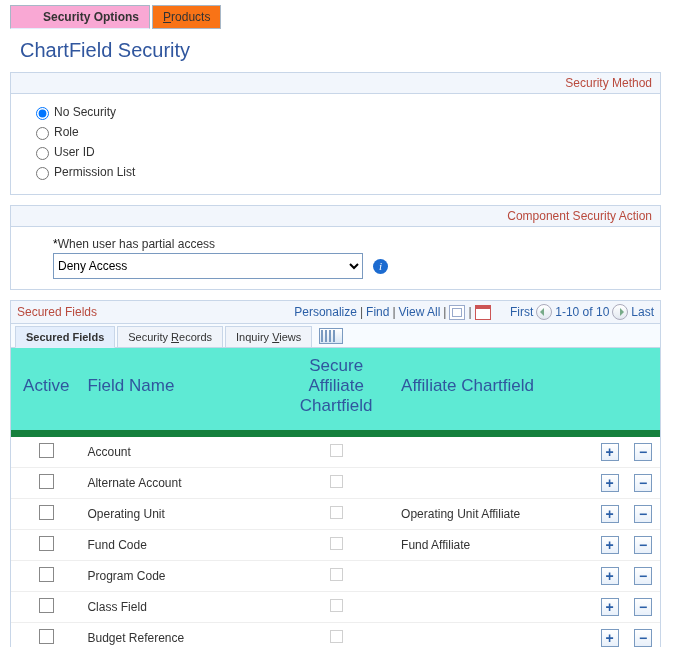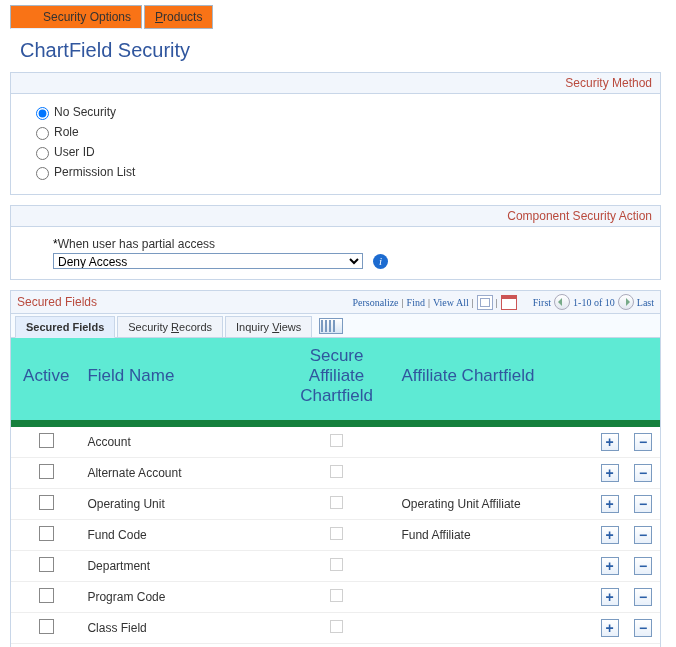--- a/index.html
+++ b/index.html
@@ -1,33 +1,33 @@
 <!DOCTYPE html>
 <html><head>
 <meta charset="utf-8">
 <style>
   body { margin:0; font-family: Arial, sans-serif; font-size:12px; color:#333; background:#fff; }
   .page { width:676px; padding:5px 10px 10px 5px; box-sizing:border-box; }
   .tabbar { display:flex; padding-left:5px; }
   .tab { padding:4px 10px; border:1px solid #a7b7c7; background:#f97316; font-size:12px; cursor:pointer; margin-right:2px; }
-  .tab.active { background:#f97316; font-weight:normal; border-bottom:1px solid #e4eefc;padding-left:32px; }
+  .tab.active { background:#f9a8d4; font-weight:bold; border-bottom:1px solid #e4eefc;padding-left:32px; }
   .page-title { color:#30569e; font-size:20px; padding:10px 5px 5px 15px; }
   .groupbox { border:1px solid #c8d6e8; margin:5px 5px 10px 5px; }
   .groupbox-header { background:#f2f6fc; border-bottom:1px solid #c8d6e8; padding:3px 8px; color:#b94a3d;text-align:right; }
   .groupbox-body { padding:10px 20px; }
   .radio-row { display:flex; align-items:center; margin-bottom:4px; }
   .radio-row input { margin-right:5px; }
   .field-label { font-size:12px; padding-left:22px; margin-bottom:2px; }
   .req::before { content:"*"; color:#000; }
-  .select { width:310px; font-size:12px; height:16px; border:1px solid #7a9ac0; background:#fff; }
+  .select { width:310px; font-size:12px; height:26px; border:1px solid #7a9ac0; background:#fff; }
   .info-icon { display:inline-flex; width:15px;height:15px; border-radius:50%; background:#1c6bd0; color:#fff; align-items:center; justify-content:center; font-style:italic; font-family:serif; font-size:11px; margin-left:10px; }
   .grid-wrap { margin:10px 5px 0 5px; border:1px solid #c8d6e8; }
   .grid-head { display:flex; justify-content:space-between; align-items:center; background:#f2f6fc; border-bottom:1px solid #c8d6e8; padding:3px 6px; }
   .grid-title { color:#b94a3d; }
-  .grid-links { color:#2b5fa7; font-size:10px; display:flex; align-items:center; gap:3px;font-family:Liberation Serif, serif;}
+  .grid-links { color:#2b5fa7; font-size:12px; display:flex; align-items:center; gap:3px;}
   .grid-links a { color:#2b5fa7; text-decoration:none; cursor:pointer; }
   .grid-links .sep { color:#555; }
   .nav-icon { display:inline-block; width:14px; height:14px; border:1px solid #aab; border-radius:50%; position:relative; vertical-align:middle; background:linear-gradient(#fff,#e2e8f0); }
   .nav-icon.left::after { content:""; position:absolute; left:3px; top:3px; border:4px solid transparent; border-right-color:#7a8; border-left:none;}
   .nav-icon.right::after { content:""; position:absolute; right:3px; top:3px; border:4px solid transparent; border-left-color:#7a8; border-right:none;}
   .grid-subtabs { display:flex; align-items:center; background:#f7fbff; border-bottom:1px solid #c8d6e8; padding:0 4px;}
   .subtab { padding:4px 10px; border:1px solid #c8d6e8; margin:2px 2px -1px 0; background:#f0f4fa; cursor:pointer; font-size:11px; }
   .subtab.active { background:#e4eefc; font-weight:bold; border-bottom:1px solid #e4eefc;}
   .showall { width:22px; height:14px; border:1px solid #7a9ac0; margin-left:5px; background:linear-gradient(#fff,#d8e6f5); display:inline-flex; }
   .showall div{width:2px;background:#7a9ac0;margin:1px 1px;}
@@ -157,28 +157,20 @@
           <tr>
             <td class="center"><span class="chk"></span></td>
             <td>Fund Code</td>
             <td class="center"><span class="chk-faded"></span></td>
             <td>Fund Affiliate</td>
             <td class="center"><span class="act-btn">+</span></td>
             <td class="center"><span class="act-btn">−</span></td>
           </tr>
           <tr>
             <td class="center"><span class="chk"></span></td>
-            <td>Department</td>
-            <td class="center"><span class="chk-faded"></span></td>
-            <td></td>
-            <td class="center"><span class="act-btn">+</span></td>
-            <td class="center"><span class="act-btn">−</span></td>
-          </tr>
-          <tr>
-            <td class="center"><span class="chk"></span></td>
             <td>Program Code</td>
             <td class="center"><span class="chk-faded"></span></td>
             <td></td>
             <td class="center"><span class="act-btn">+</span></td>
             <td class="center"><span class="act-btn">−</span></td>
           </tr>
           <tr>
             <td class="center"><span class="chk"></span></td>
             <td>Class Field</td>
             <td class="center"><span class="chk-faded"></span></td>

